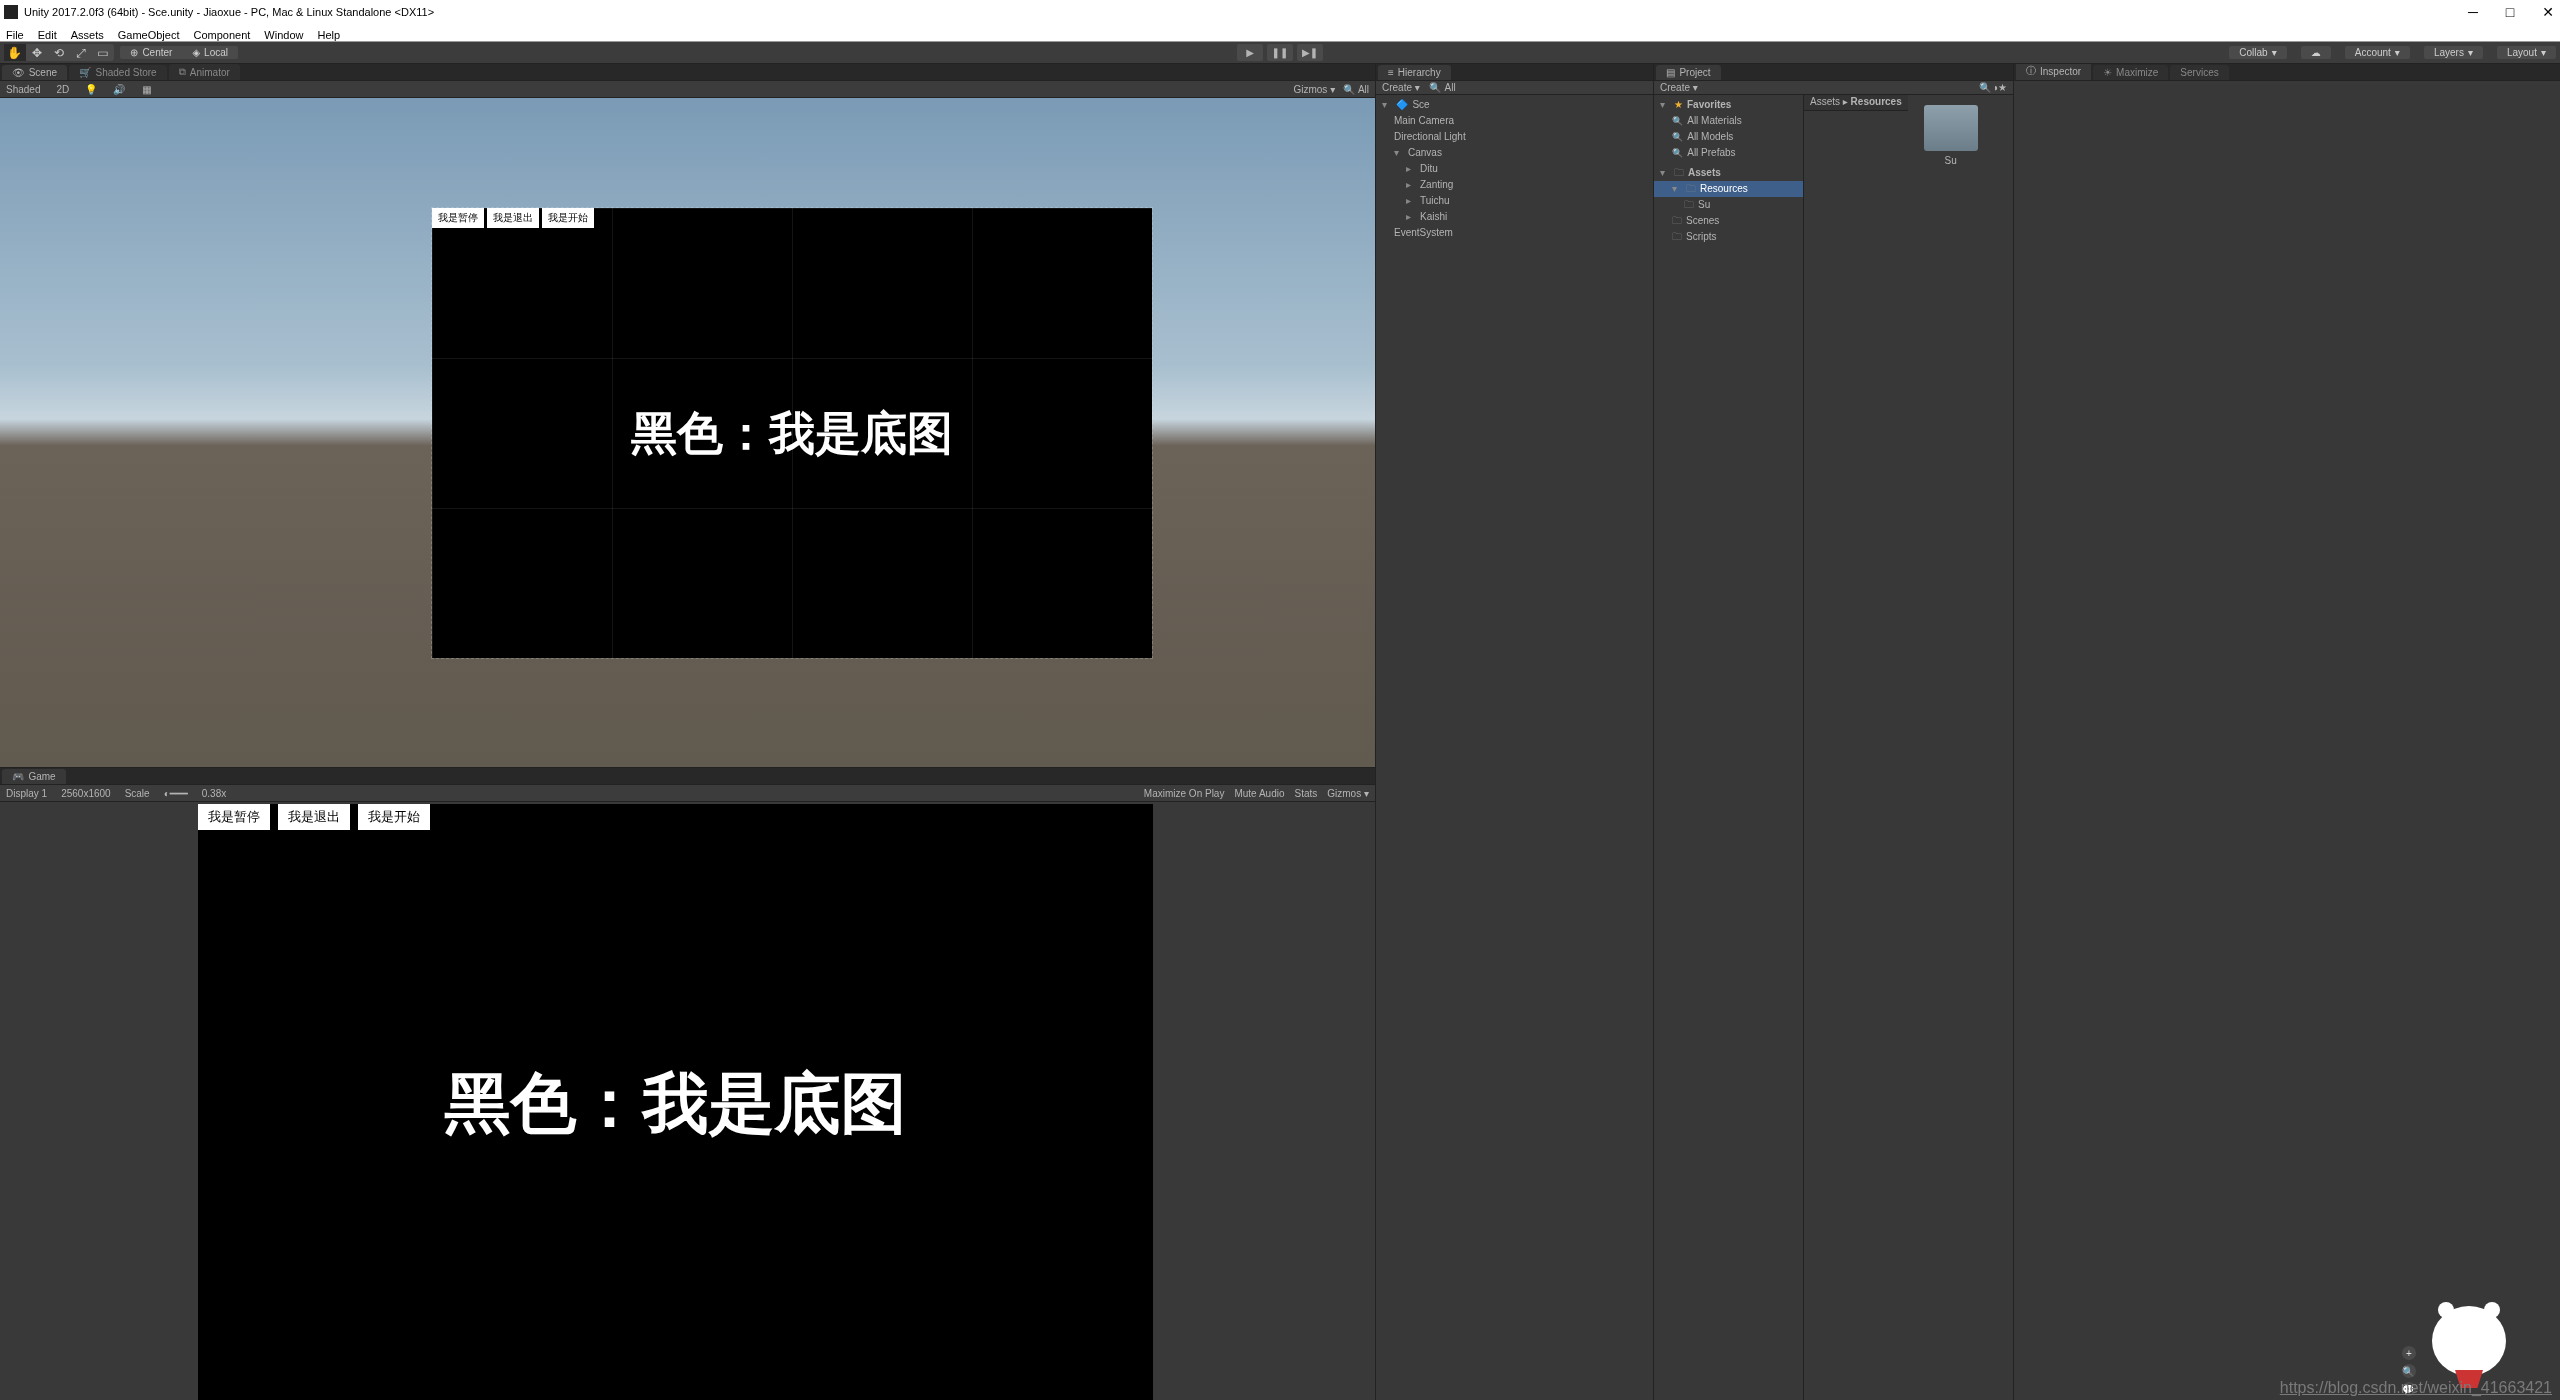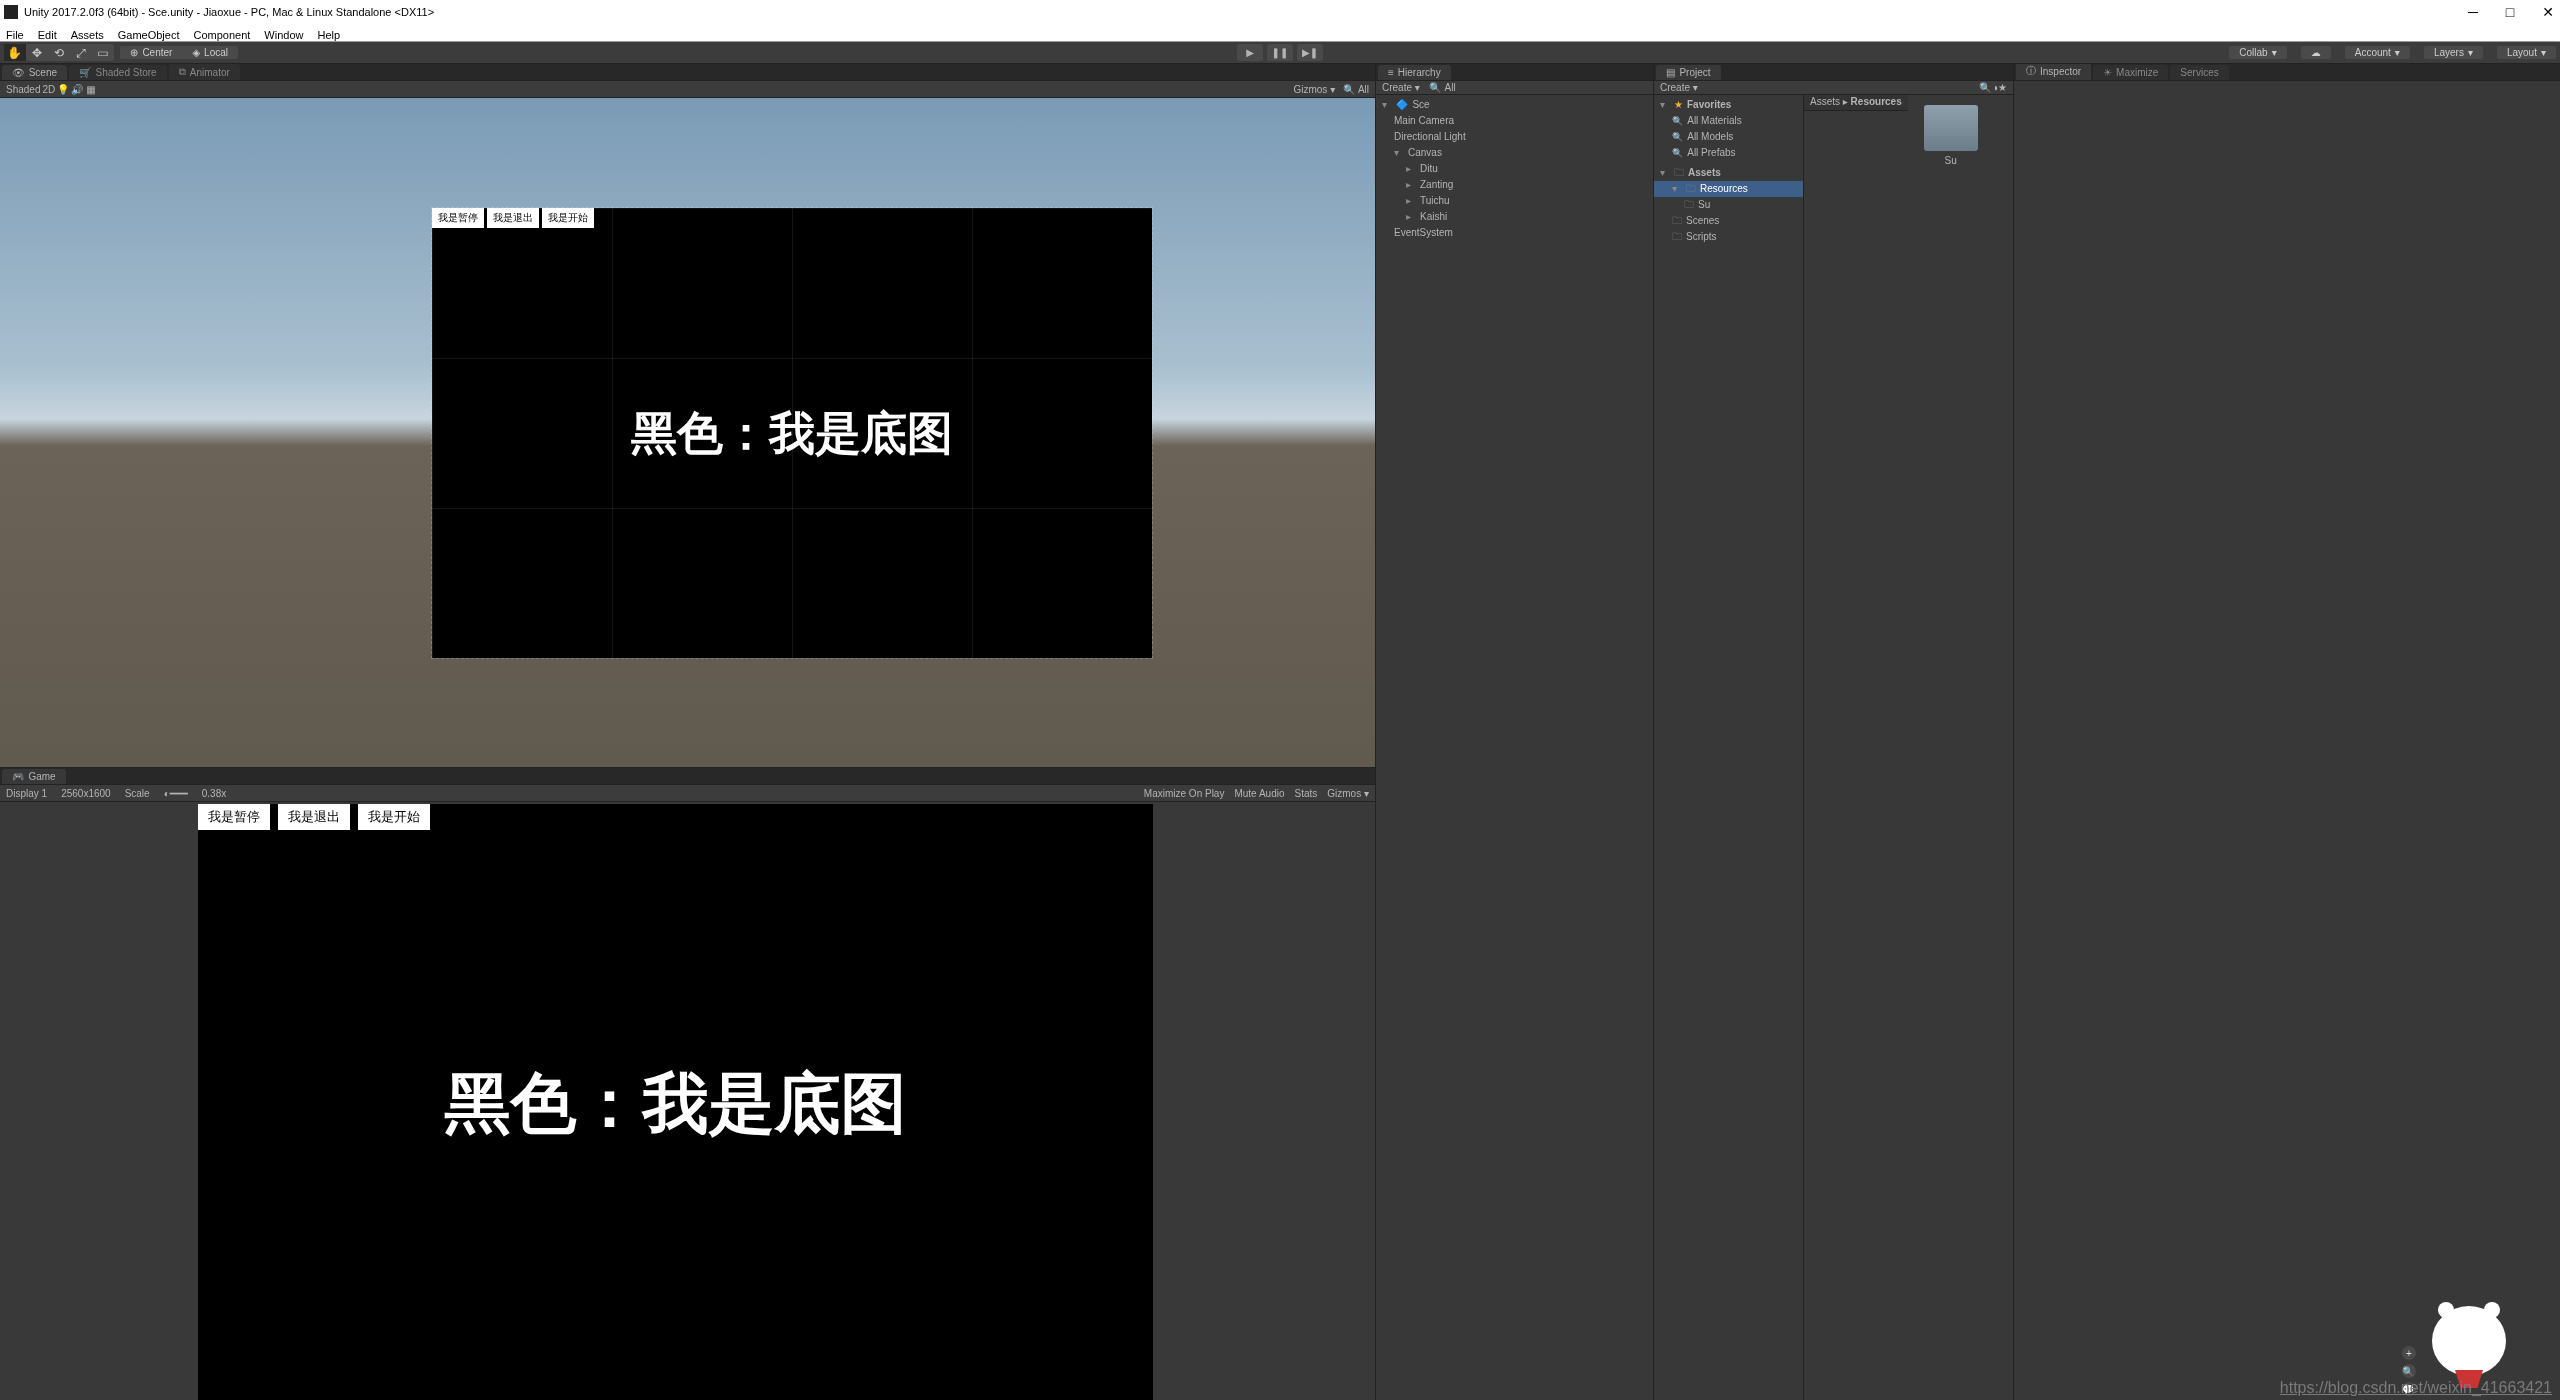--- a/index.html
+++ b/index.html
@@ -32,21 +32,21 @@
 
 
 .main { display: flex; height: calc(100% - 62px); }
 .left-col { width: 1375px; display: flex; flex-direction: column; }
 .hierarchy-col { width: 278px; background: #383838; border-left: 1px solid #222; display: flex; flex-direction: column; }
 .project-col { width: 360px; background: #383838; border-left: 1px solid #222; display: flex; flex-direction: column; }
 .inspector-col { flex: 1; background: #383838; border-left: 1px solid #222; display: flex; flex-direction: column; }
 
 
 .scene-panel { flex: 1; display: flex; flex-direction: column; }
-.scene-toolbar { height: 17px; background: #3c3c3c; display: flex; align-items: center; padding: 0 6px; font-size: 10px; gap: 2px; border-bottom: 1px solid #222; }
+.scene-toolbar { height: 17px; background: #3c3c3c; display: flex; align-items: center; padding: 0 6px; font-size: 10px; gap: 16px; border-bottom: 1px solid #222; }
 .scene-toolbar .stb-right { margin-left: auto; display: flex; gap: 8px; }
 .scene-view { flex: 1; position: relative; overflow: hidden; background: linear-gradient(to bottom, #7a9ab5 0%, #a8bfcf 40%, #c7d5de 48%, #6b6258 52%, #615a4f 100%); }
 .scene-canvas { position: absolute; left: 432px; top: 110px; width: 720px; height: 450px; background: #000; color: #fff; display: flex; align-items: center; justify-content: center; outline: 1px dashed rgba(255,255,255,0.2); }
 .scene-canvas .overlay-text { font-size: 46px; font-weight: bold; line-height: 1.4; }
 .scene-canvas .mini-btns { position: absolute; left: 0; top: 0; display: flex; gap: 3px; }
 .scene-canvas .mini-btn { background: #fff; color: #000; font-size: 10px; padding: 3px 6px; }
 
 
 .scene-canvas::before { content:""; position:absolute; inset:0;
   background-image: linear-gradient(rgba(255,255,255,0.08) 1px, transparent 1px),

